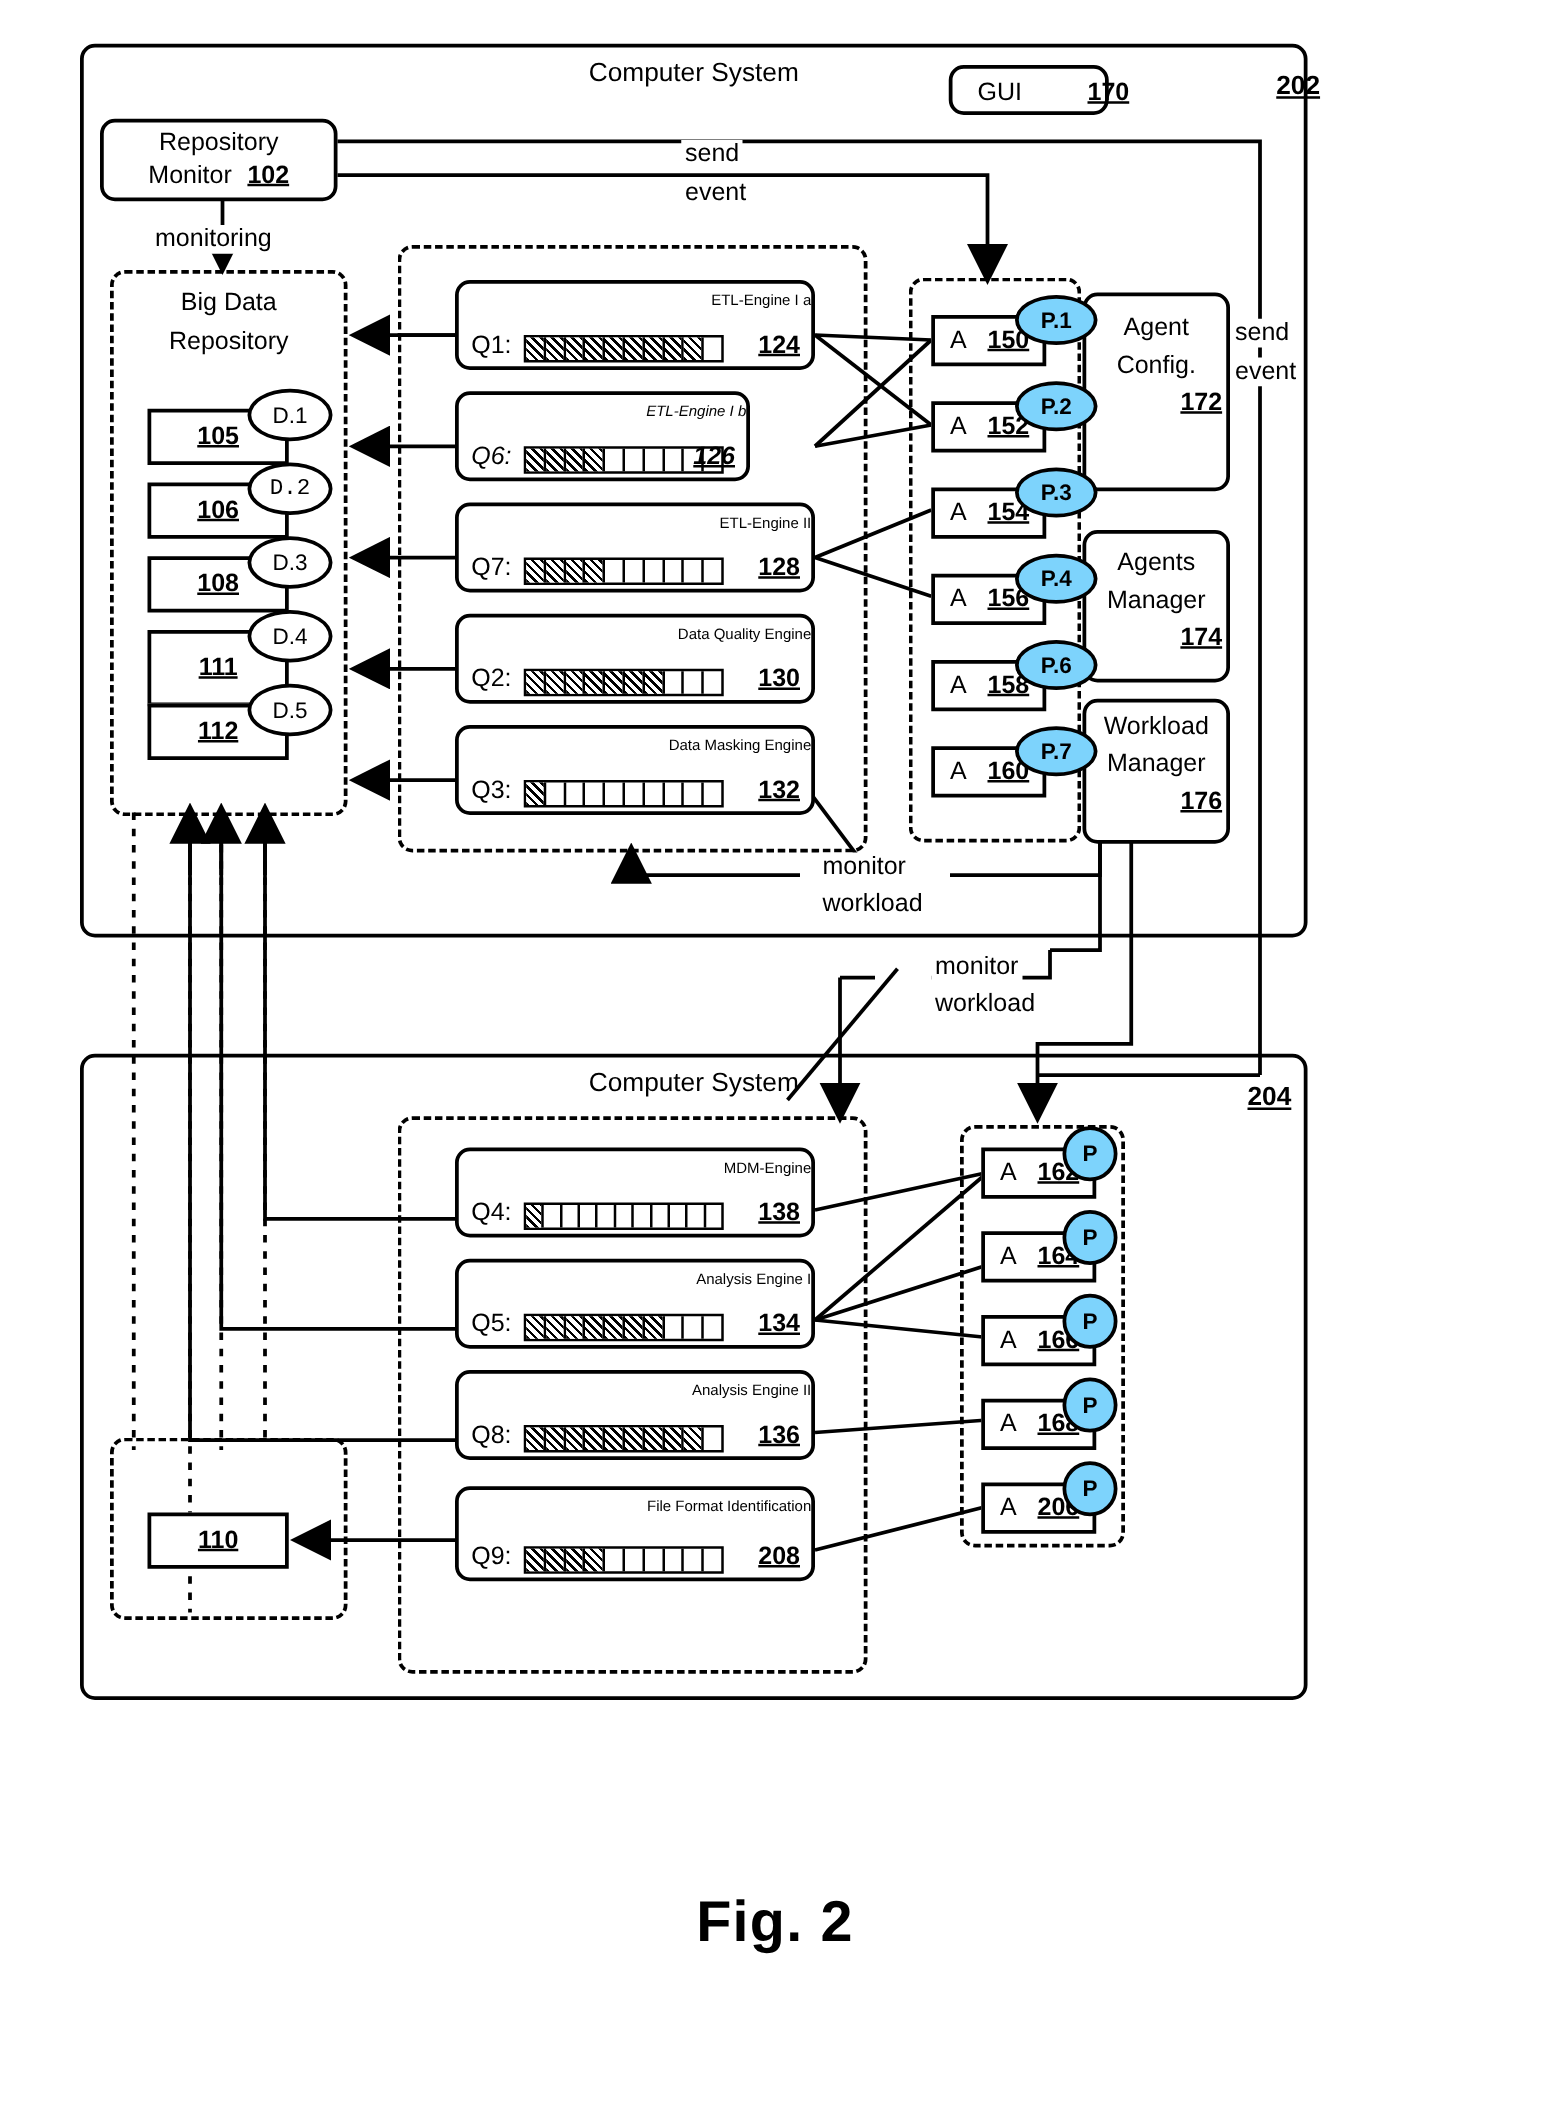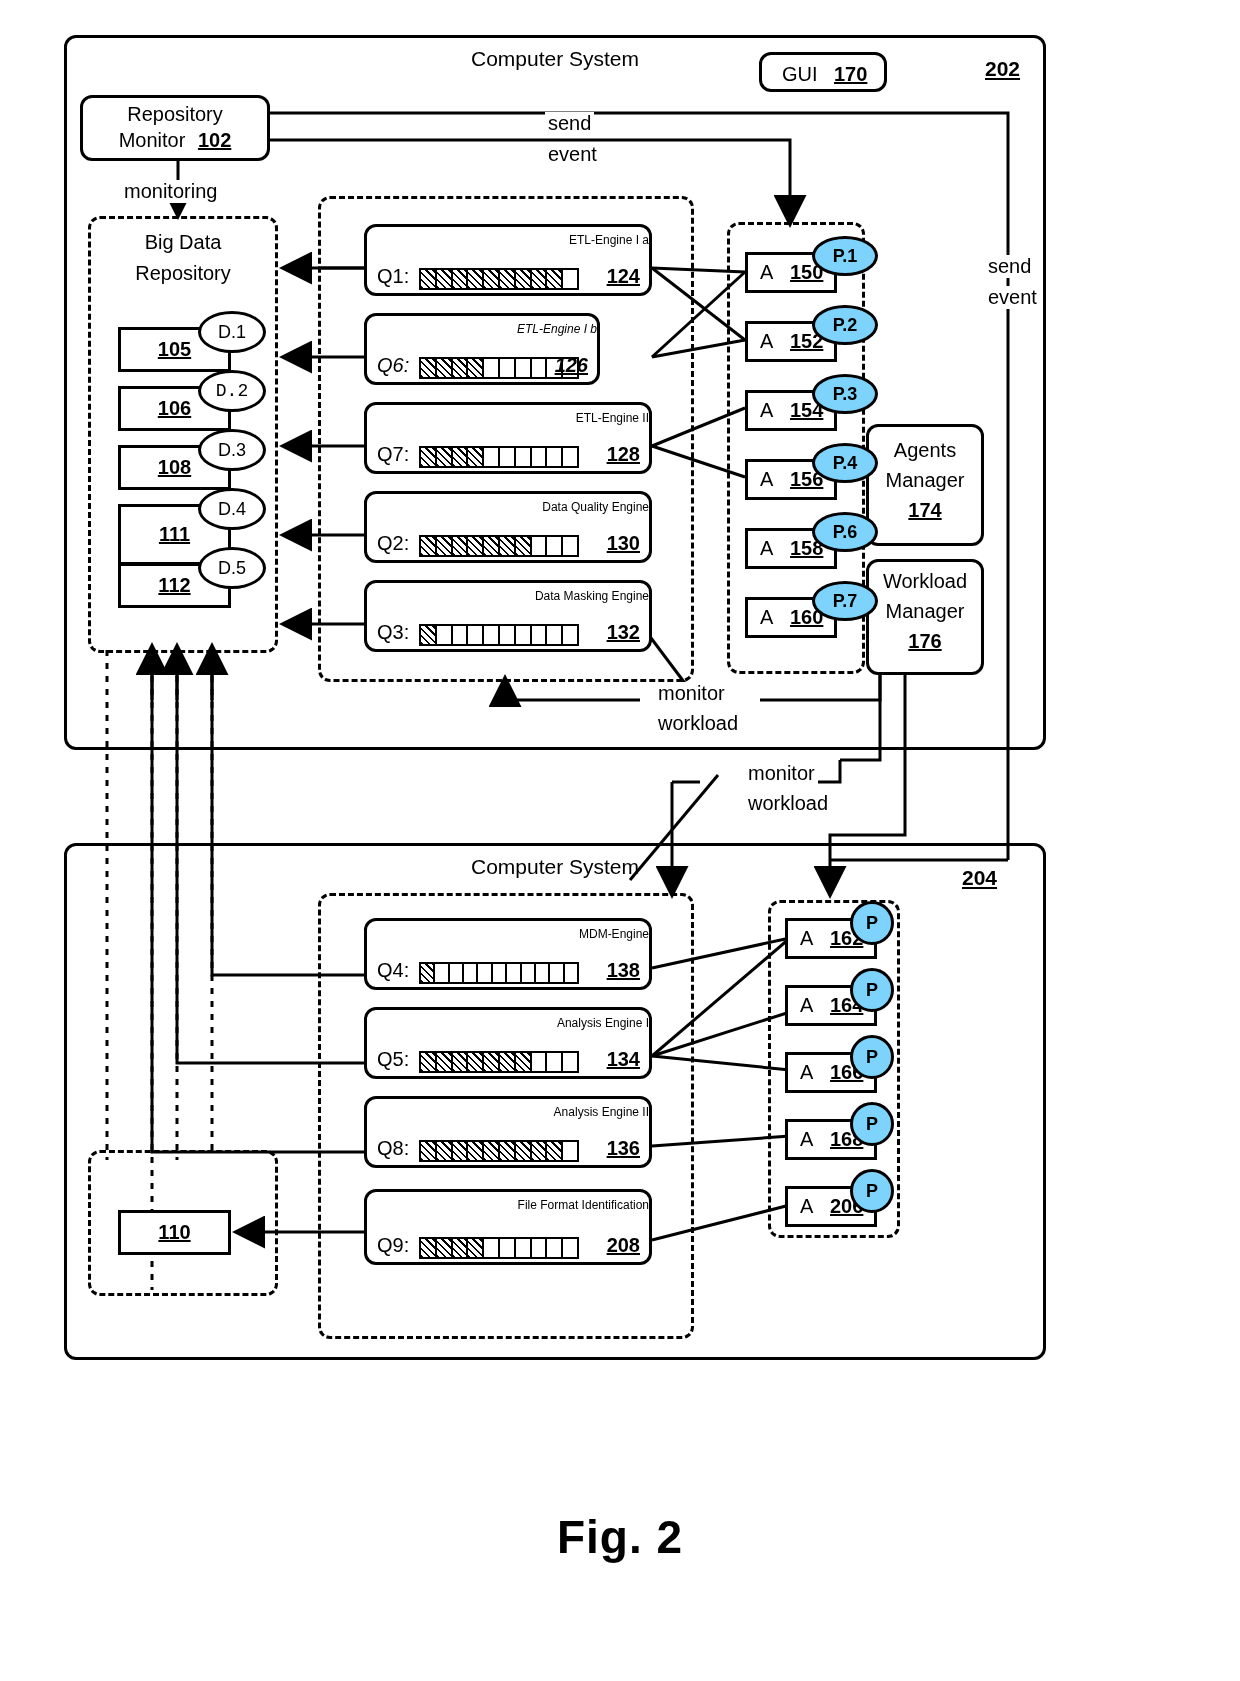--- a/index.html
+++ b/index.html
@@ -1,19 +1,19 @@
 <!DOCTYPE html>
 <html><head>
 <meta charset="utf-8">
 <style>
   html,body{margin:0;padding:0;background:#fff;}
   body{font-family:"Liberation Sans",sans-serif;color:#000;}
   #page{position:relative;width:1240px;height:1681px;overflow:hidden;background:#fff;}
   .abs{position:absolute;border-radius:12px;}
-  .ref{font-weight:bold;text-decoration:underline;}
+  .ref{font-weight:bold;text-decoration:underline;margin-left:36px;}
   
   .sysbox{border:3px solid #000;box-sizing:border-box;}
   .dashbox{border:3px dashed #000;box-sizing:border-box;}
   .solidbox{border:3px solid #000;box-sizing:border-box;background:#fff;}
   .engine{border:3px solid #000;box-sizing:border-box;background:#fff;}
   .engine .ename{position:absolute;left:0;right:0;top:6px;text-align:right;font-size:12px;white-space:nowrap;}
   .engine .qlab{position:absolute;left:10px;top:38px;font-size:20px;}
   .engine .eref{position:absolute;right:9px;top:38px;font-size:20px;font-weight:bold;text-decoration:underline;}
   .bar{position:absolute;left:52px;top:41px;height:22px;border:2px solid #000;box-sizing:border-box;display:flex;background:#fff;}
   .cell{flex:1 1 auto;border-right:2px solid #000;box-sizing:border-box;}
@@ -277,20 +277,25 @@
     <span class="aref">158</span>
   </div>
   <div class="port portE" style="left:812px;top:512px;">P.6</div>
 
   <div class="agent" style="left:745px;top:597px;width:92px;height:41px;">
     <span class="alab">A</span>
     <span class="aref">160</span>
   </div>
   <div class="port portE" style="left:812px;top:581px;">P.7</div>
 
+  <div class="abs solidbox" style="left:866px;top:234px;width:118px;height:159px;">
+    <div class="abs" style="left:0;top:14px;width:112px;text-align:center;font-size:20px;">Agent</div>
+    <div class="abs" style="left:0;top:44px;width:112px;text-align:center;font-size:20px;">Config.</div>
+    <div class="abs ref" style="left:0;top:74px;width:112px;text-align:center;font-size:20px;">172</div>
+  </div>
   <div class="abs solidbox" style="left:866px;top:424px;width:118px;height:122px;">
     <div class="abs" style="left:0;top:12px;width:112px;text-align:center;font-size:20px;">Agents</div>
     <div class="abs" style="left:0;top:42px;width:112px;text-align:center;font-size:20px;">Manager</div>
     <div class="abs ref" style="left:0;top:72px;width:112px;text-align:center;font-size:20px;">174</div>
   </div>
   <div class="abs solidbox" style="left:866px;top:559px;width:118px;height:116px;">
     <div class="abs" style="left:0;top:8px;width:112px;text-align:center;font-size:20px;">Workload</div>
     <div class="abs" style="left:0;top:38px;width:112px;text-align:center;font-size:20px;">Manager</div>
     <div class="abs ref" style="left:0;top:68px;width:112px;text-align:center;font-size:20px;">176</div>
   </div>

